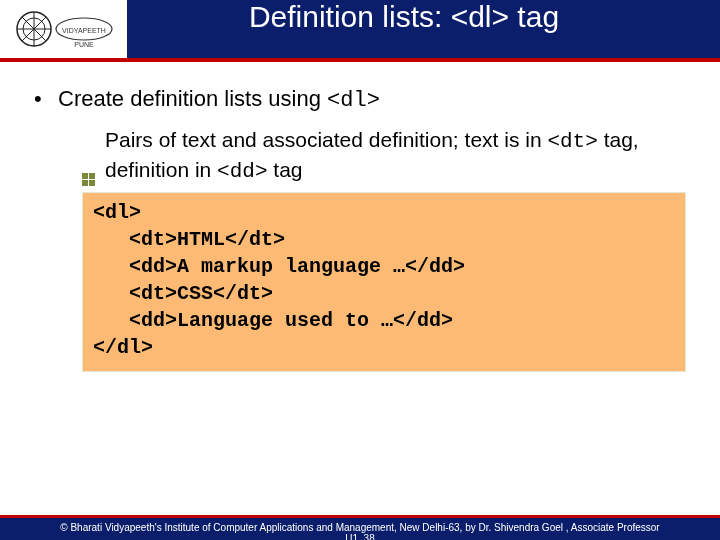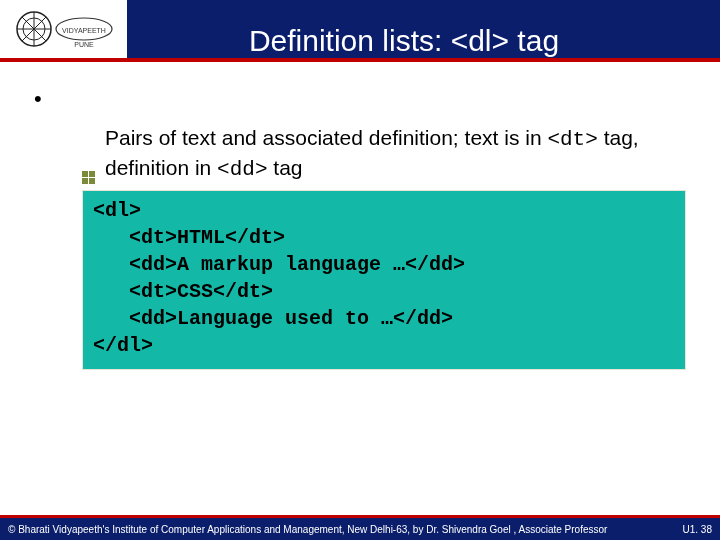--- a/index.html
+++ b/index.html
@@ -8,21 +8,21 @@
     height: 540px;
     background: #ffffff;
     font-family: Arial, sans-serif;
     position: relative;
     overflow: hidden;
   }
   .header {
     background: #0b1e6b;
     height: 58px;
     display: flex;
-    align-items: flex-end;
+    align-items: flex-start;
     position: relative;
   }
   .logo-wrap {
     width: 128px;
     height: 58px;
     background: #ffffff;
     display: flex;
     align-items: center;
     justify-content: center;
     border-right: 1px solid #0b1e6b;
@@ -75,21 +75,21 @@
       linear-gradient(#7a8a3a,#7a8a3a) 0 7px/6px 6px no-repeat,
       linear-gradient(#7a8a3a,#7a8a3a) 7px 7px/6px 6px no-repeat;
   }
   .mono {
     font-family: "Courier New", monospace;
   }
   .code-box {
     margin: 6px 0 16px 48px;
     padding: 6px 10px 10px 10px;
     border: 1px solid #e6e6d8;
-    background: #14b8a6;
+    background: #fdba74;
     font-family: "Courier New", monospace;
     font-size: 20px;
     font-weight: bold;
     line-height: 1.35;
     white-space: pre;
     color: #000;
   }
   .footer {
     position: absolute;
     left: 0;
@@ -99,20 +99,21 @@
   .footer-red { height: 3px; background: #c00000; }
   .footer-bar {
     background: #0b1e6b;
     color: #ffffff;
     font-size: 10px;
     padding: 4px 8px;
     display: flex;
     justify-content: space-between;
     align-items: center;
     height: 22px;
+    flex-direction: column;
   }
   .slide-num { font-size: 10px; }
 </style>
 </head>
 <body>
 
 <div class="header">
   <div class="logo-wrap">
     <svg viewBox="0 0 104 44">
       <circle cx="22" cy="22" r="17" fill="none" stroke="#222" stroke-width="1.5"></circle>
@@ -128,20 +129,23 @@
       <text x="72" y="40" text-anchor="middle" font-size="7" fill="#333" font-family="Arial">PUNE</text>
     </svg>
   </div>
   <div class="title">Definition lists: &lt;dl&gt; tag</div>
 </div>
 <div class="red-bar"></div>
 
 <div class="content">
   <div class="bullet-row">
     <div class="bullet-dot">•</div>
+    <div>
+      <span>Create definition lists using </span><span class="mono">&lt;dl&gt;</span>
+    </div>
   </div>
 
   <div class="sub-list">
     <div class="sub-row">
       <div class="square-bullet"></div>
       <div>
         <span>Pairs of text and associated definition; text is in </span><span class="mono">&lt;dt&gt;</span><span> tag, definition in </span><span class="mono">&lt;dd&gt;</span><span> tag</span>
       </div>
     </div>
   </div>

